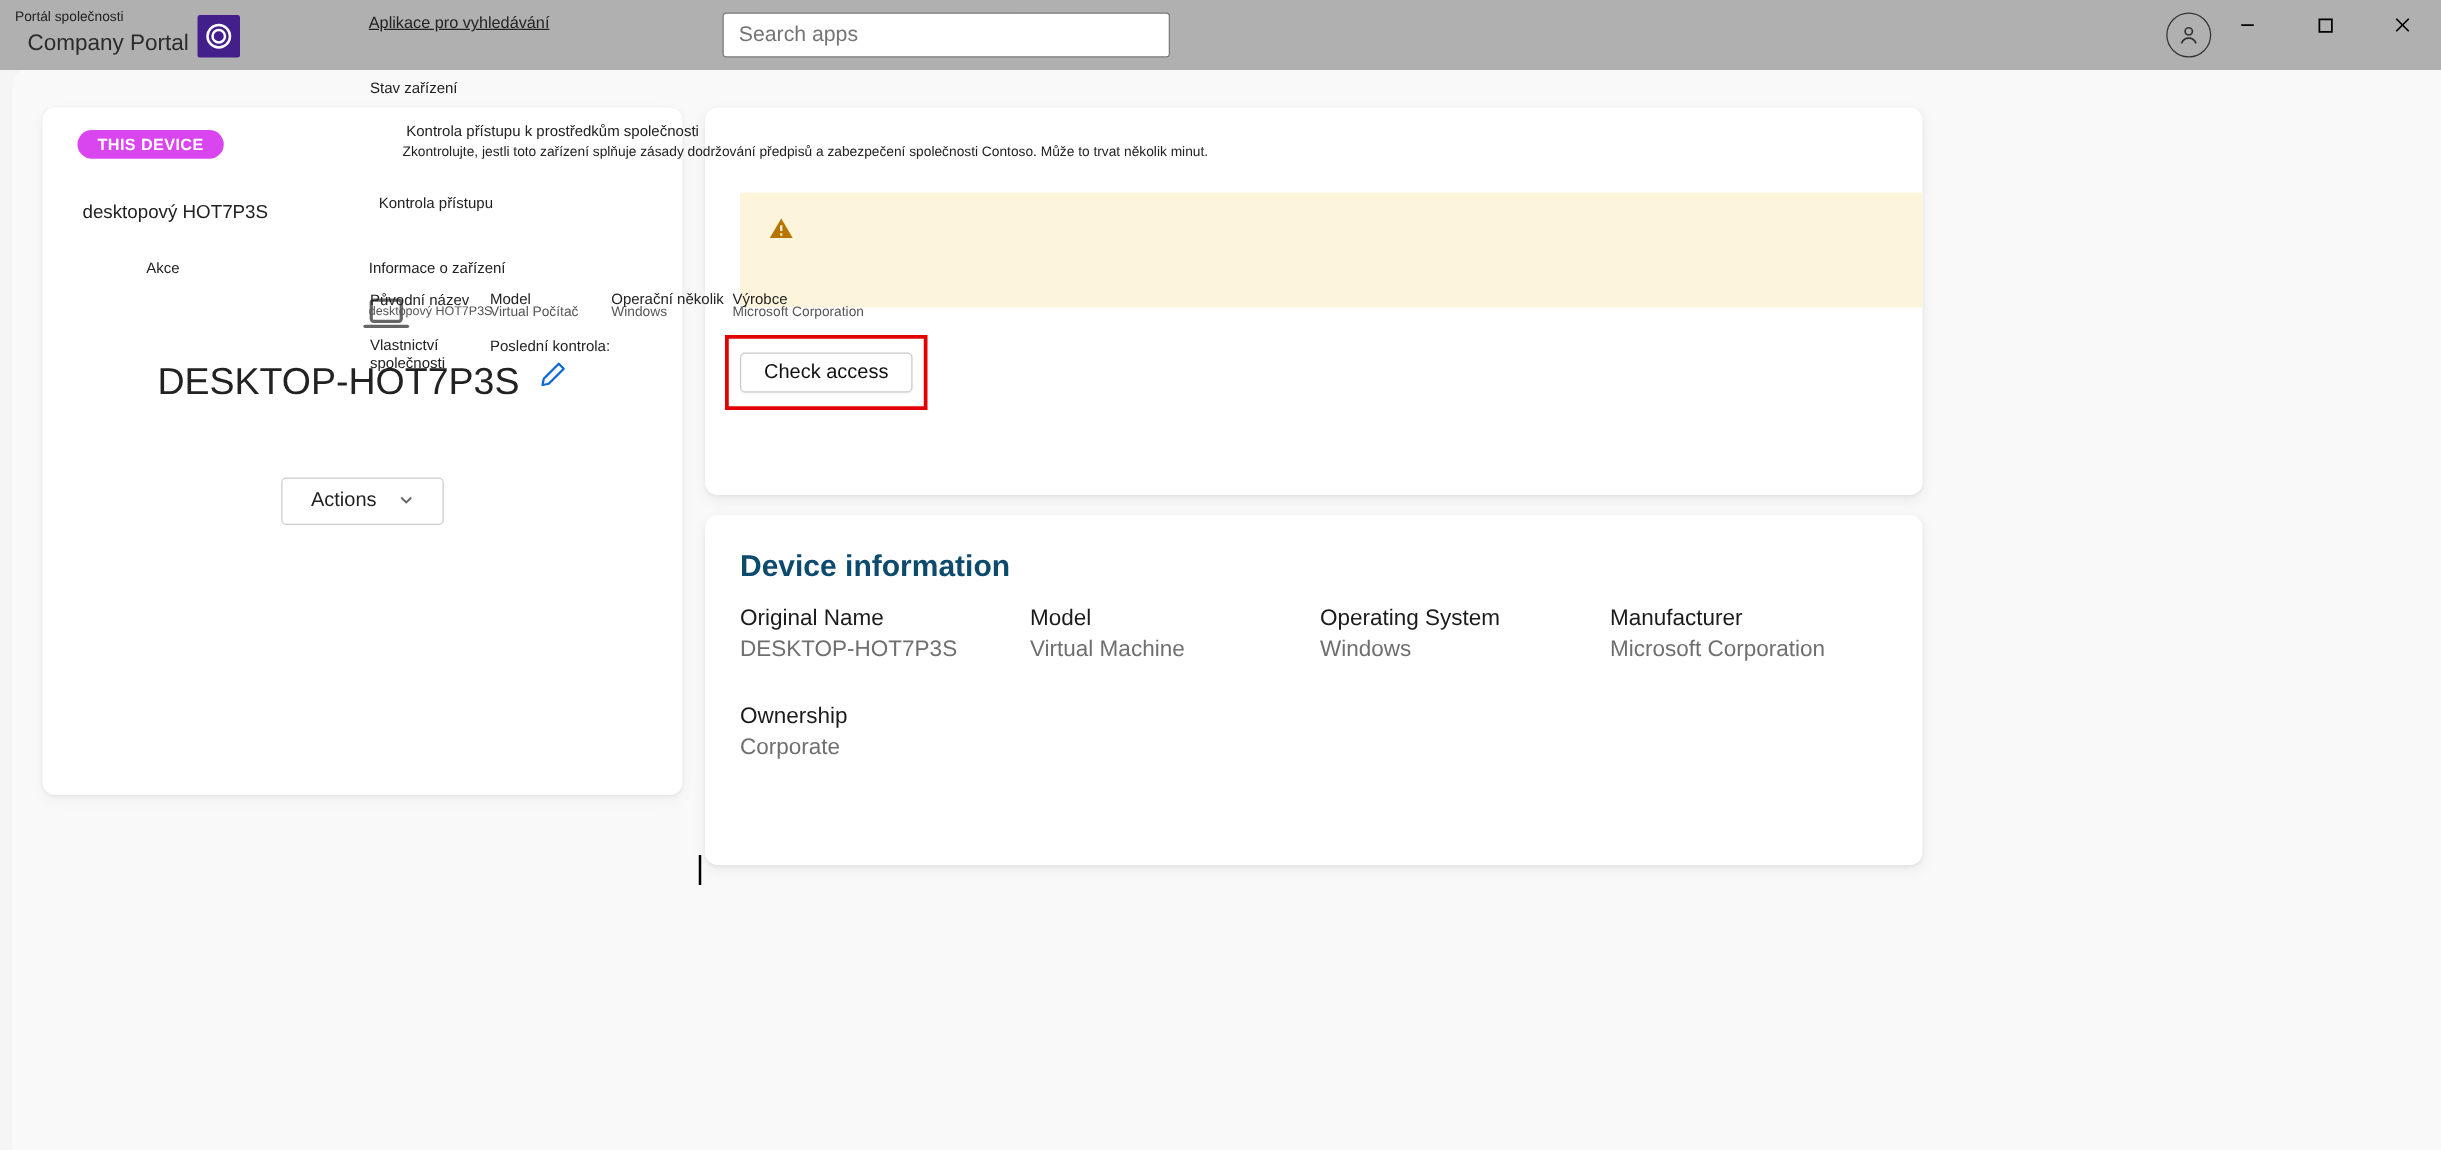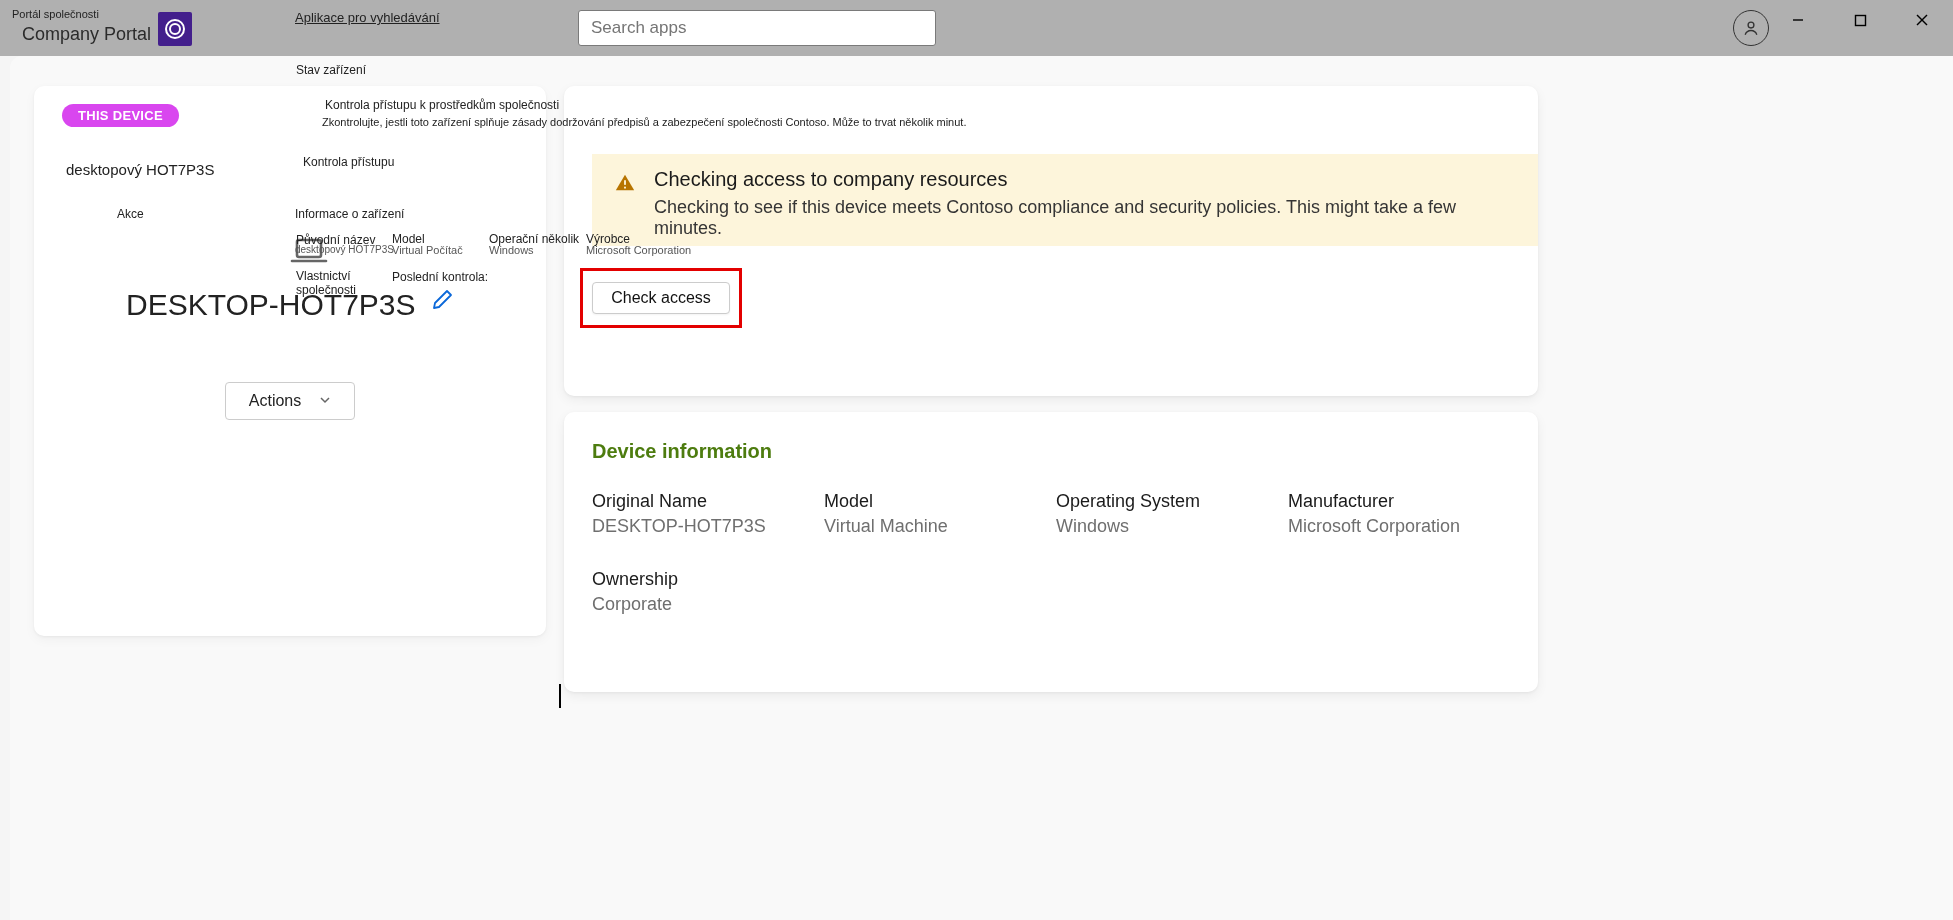--- a/index.html
+++ b/index.html
@@ -229,24 +229,24 @@
   .info-card {
     position: absolute;
     left: 554px; top: 356px;
     width: 974px; height: 280px;
     background: #fff;
     border-radius: 10px;
     box-shadow: 0 1px 3px rgba(0,0,0,0.05), 0 4px 12px rgba(0,0,0,0.06);
     padding: 28px 28px;
   }
   .info-card h2 {
-    font-size: 20px;
+    font-size: 24px;
     font-weight: 600;
-    color: #4d7c0f;
-    margin-bottom: 28px;
+    color: #0c4a6e;
+    margin-bottom: 16px;
   }
   .info-grid {
     display: grid;
     grid-template-columns: repeat(4, 1fr);
     row-gap: 32px;
     column-gap: 10px;
   }
   .info-label { font-size: 18px; color: #1b1b1b; margin-bottom: 4px;}
   .info-value { font-size: 18px; color: #6f6f6f;}
 
@@ -349,24 +349,20 @@
 
   <div class="right-card">
     <div class="notice">
       <span class="warn-icon">
         <svg width="22" height="22" viewBox="0 0 24 24">
           <path d="M12 3 L22 20 L2 20 Z" fill="#b77400"></path>
           <rect x="11" y="9" width="2" height="5" fill="#fdf5db"></rect>
           <rect x="11" y="16" width="2" height="2" fill="#fdf5db"></rect>
         </svg>
       </span>
-      <div class="notice-body">
-        <div class="notice-title">Checking access to company resources</div>
-        <div class="notice-desc">Checking to see if this device meets Contoso compliance and security policies. This might take a few minutes.</div>
-      </div>
     </div>
     <div class="check-btn-wrap">
       <button class="check-btn">Check access</button>
     </div>
   </div>
 
   <div class="info-card">
     <h2>Device information</h2>
     <div class="info-grid">
       <div>

